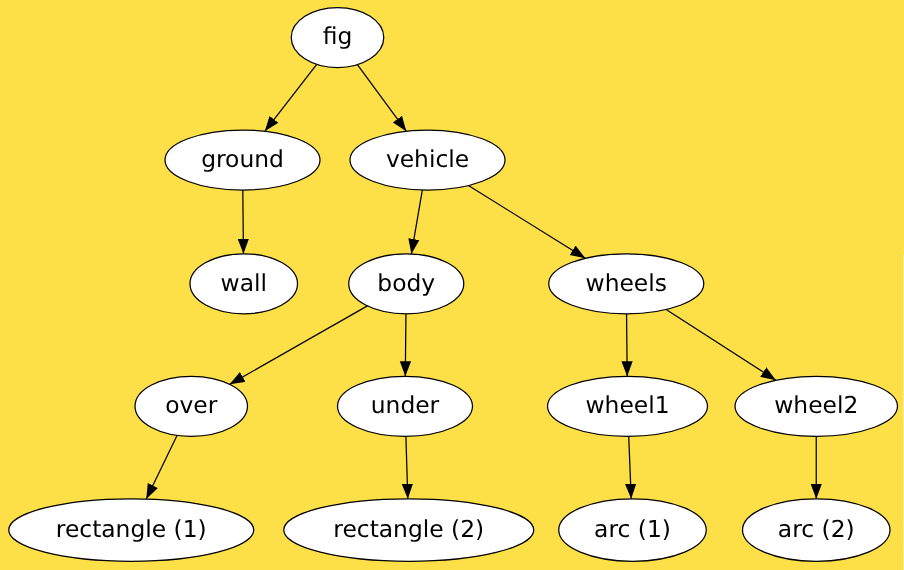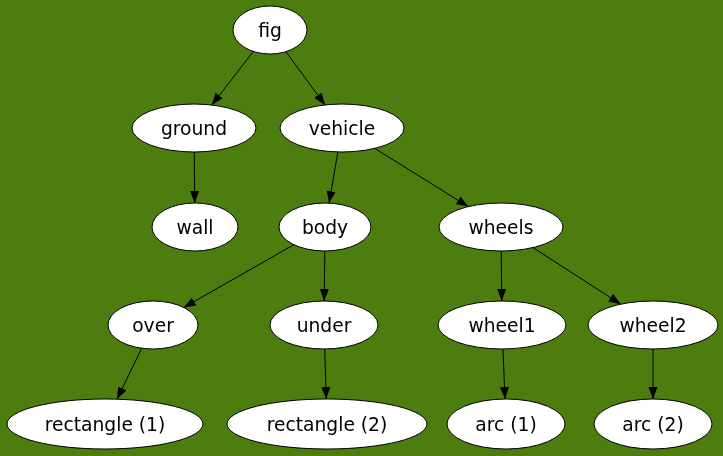--- a/index.html
+++ b/index.html
@@ -4,21 +4,21 @@
 <style>
   html, body {
     margin: 0;
     padding: 0;
     background: #ffffff;
   }
   .stage {
     position: relative;
     width: 723px;
     height: 456px;
-    background: #4d7c0f;
+    background: #fde047;
     overflow: hidden;
   }
   svg {
     display: block;
   }
   .node-label {
     font-family: "DejaVu Sans", "Liberation Sans", sans-serif;
     font-size: 18.7px;
   }
 </style>

